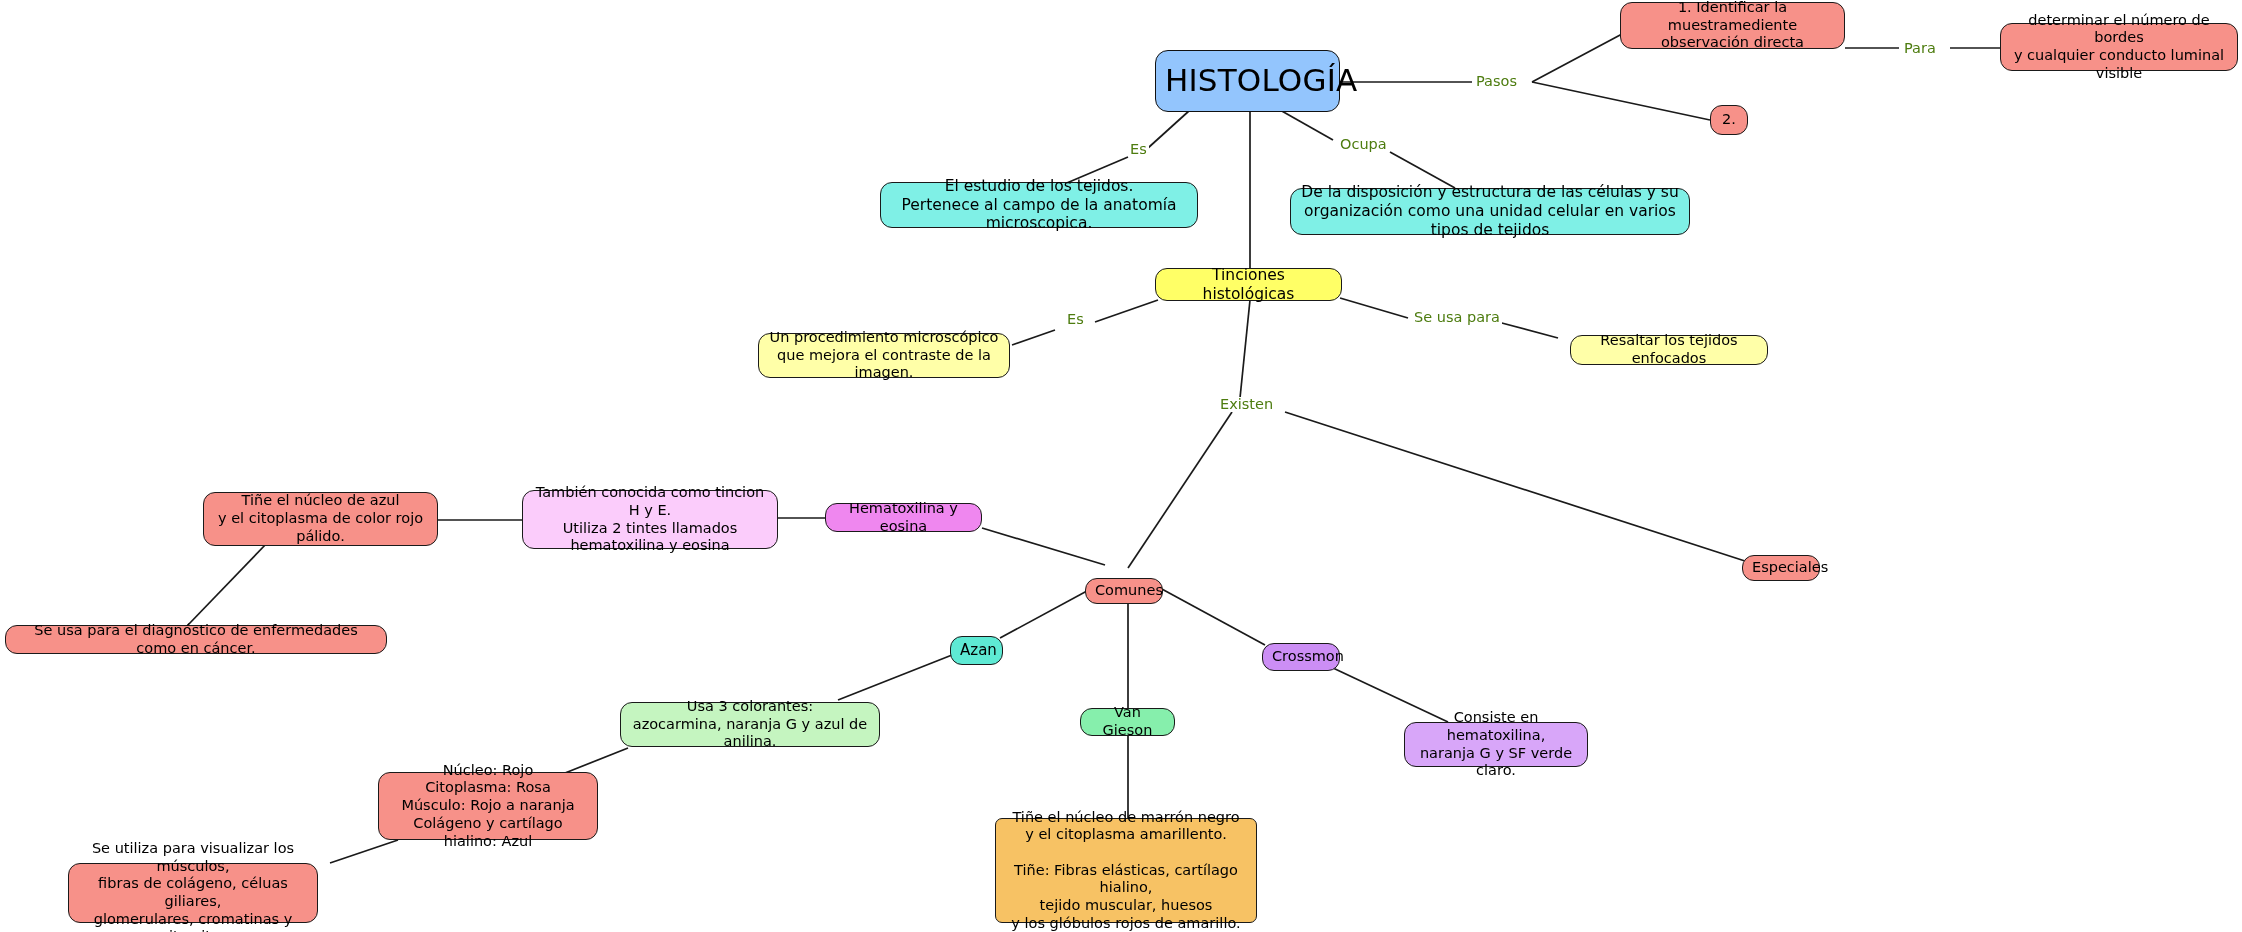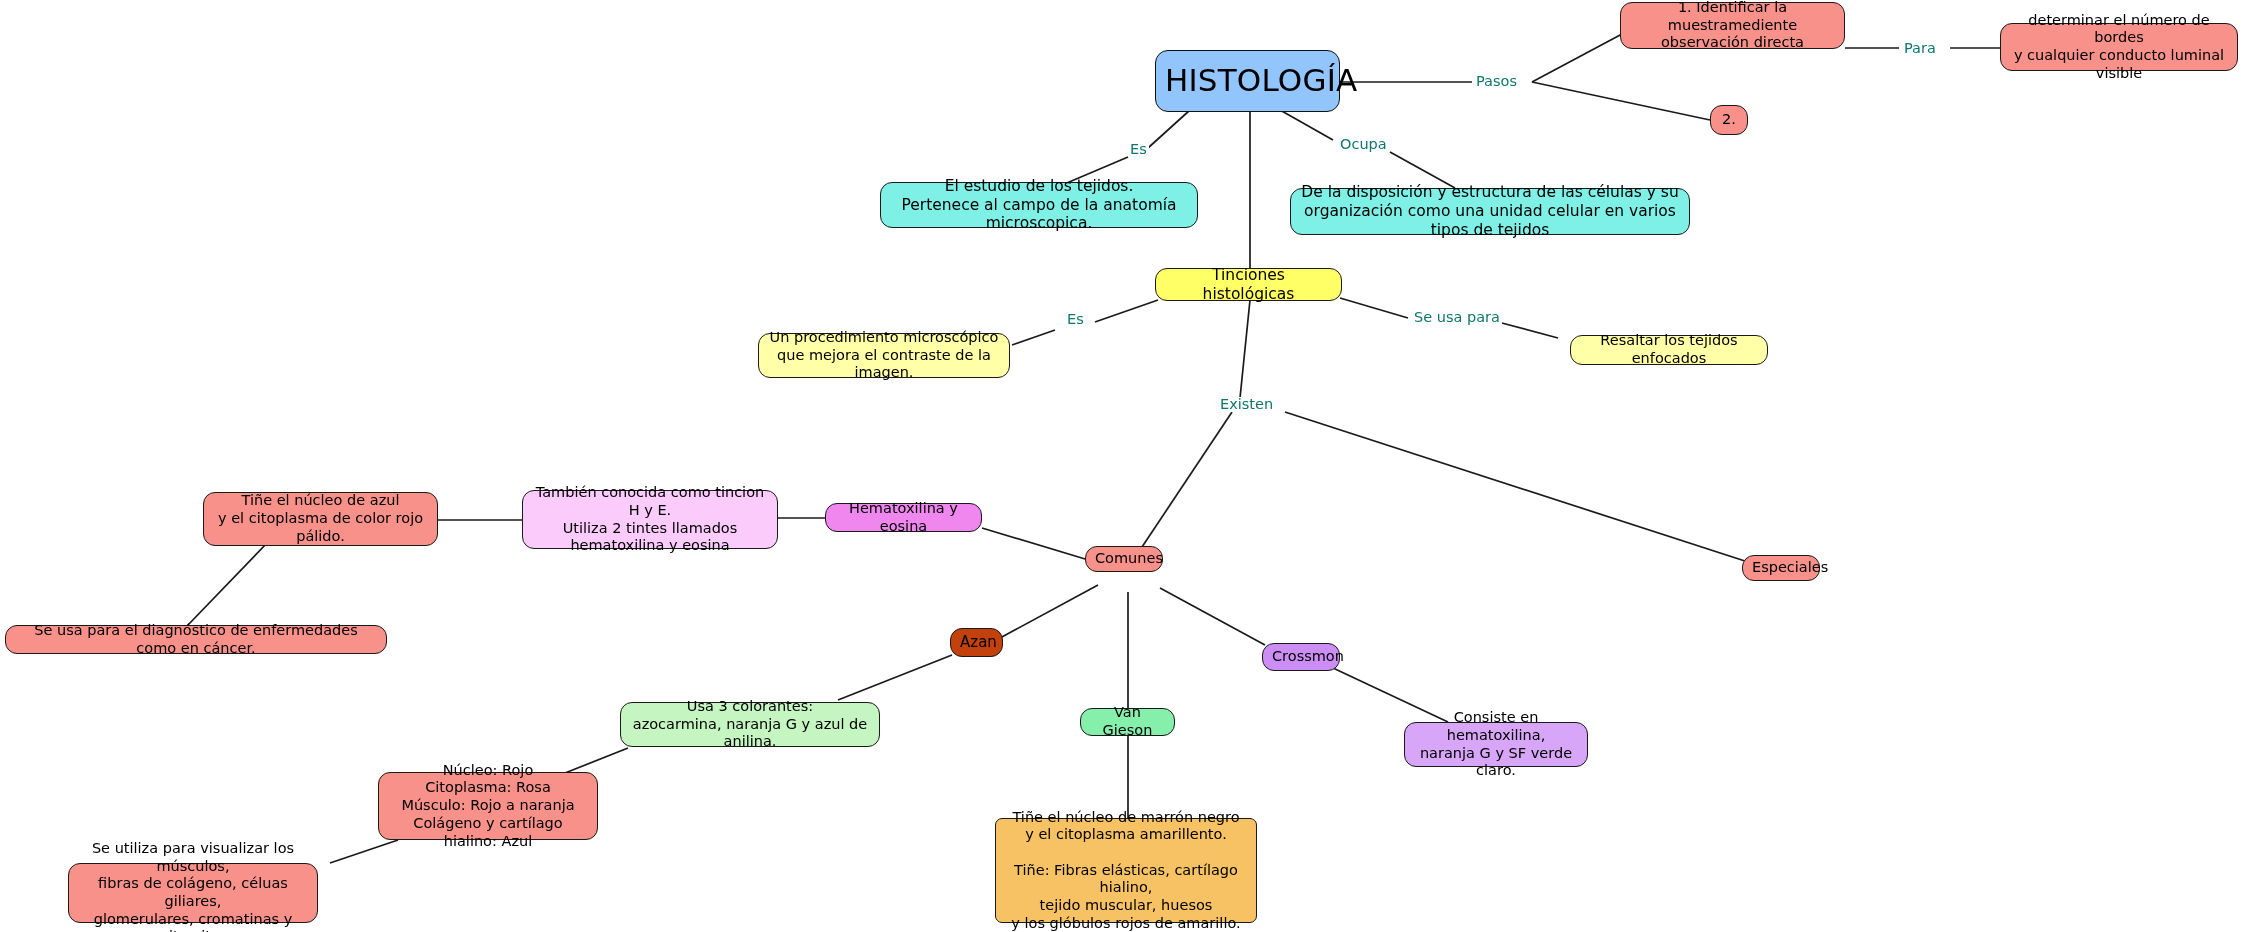--- a/index.html
+++ b/index.html
@@ -73,42 +73,42 @@
 
   .n-salmon { background: #f79189; font-size: 14.5px; }
   .n-salmon::after { background: #f79189; }
 
   .n-pinklight { background: #fbccfb; font-size: 14.5px; }
   .n-pinklight::after { background: #fbccfb; }
 
   .n-magenta { background: #ef87ef; font-size: 14.5px; }
   .n-magenta::after { background: #f3a6f3; }
 
-  .n-green { background: #c2410c; font-size: 15px; }
+  .n-green { background: #5eead4; font-size: 15px; margin-top: 8px; }
   .n-green::after { background: #9ff7a3; }
 
   .n-greenpale { background: #c5f5c0; font-size: 14.5px; }
   .n-greenpale::after { background: #d7f8d3; }
 
   .n-purple { background: #cc8ef5; font-size: 14.5px; text-align: right; }
   .n-purple::after { background: #d9a8f8; }
 
   .n-purplepale { background: #d8a6f9; font-size: 14.5px; }
   .n-purplepale::after { background: #e2bcfb; }
 
   .n-orange { background: #86efac; font-size: 14.5px; }
   .n-orange::after { background: #f8c45a; }
 
   .n-orangepale { background: #f7c264; font-size: 14.5px; }
   .n-orangepale::after { background: #f9d286; }
 
   .edge-label {
     position: absolute;
     font-size: 14.5px;
-    color: #0f766e;
+    color: #4d7c0f;
     background: #ffffff;
     padding: 0 2px;
     white-space: nowrap;
     line-height: 1;
   }
 </style>
 </head>
 <body>
 
 <div id="canvas">
@@ -217,21 +217,21 @@
   </div>
 
   <div class="edge-label" style="left:1412px; top:310px;">Se usa para</div>
 
   <div class="node n-yellow-pale" style="left:1570px; top:335px; width:198px; height:30px;justify-content:flex-end;">
     <span>Resaltar los tejidos enfocados</span>
   </div>
 
   <div class="edge-label" style="left:1218px; top:397px;">Existen</div>
 
-  <div class="node n-salmon" style="left:1085px; top:546px; width:78px; height:26px;">
+  <div class="node n-salmon" style="left:1085px; top:578px; width:78px; height:26px;">
     <span>Comunes</span>
   </div>
 
   <div class="node n-salmon" style="left:1742px; top:555px; width:78px; height:26px;">
     <span>Especiales</span>
   </div>
 
   <div class="node n-magenta" style="left:825px; top:503px; width:157px; height:29px;">
     <span>Hematoxilina y eosina</span>
   </div>

